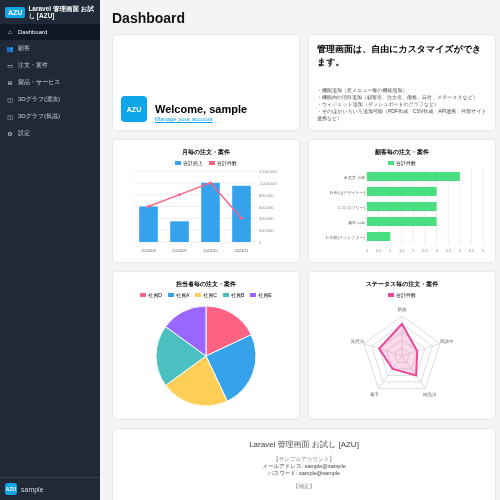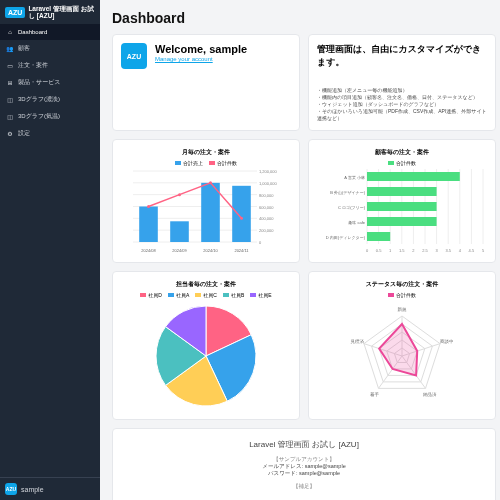--- a/index.html
+++ b/index.html
@@ -11,21 +11,21 @@
 .nav{flex:1}
 .nav-item{display:flex;align-items:center;gap:4px;padding:4px 6px;font-size:6px;cursor:pointer}
 .nav-item.active{background:#111827;color:#fff}
 .nav-item .icon{width:8px;height:8px;display:flex;align-items:center;justify-content:center}
 .sidebar-foot{display:flex;align-items:center;gap:4px;padding:5px;border-top:1px solid #374151}
 .avatar{width:12px;height:12px;background:#0ea5e9;border-radius:3px;display:flex;align-items:center;justify-content:center;color:#fff;font-size:5px;font-weight:bold}
 .main{flex:1;padding:10px 12px;overflow:auto}
 h1{font-size:14px;font-weight:700;margin-bottom:8px;color:#111}
 .grid{display:grid;grid-template-columns:1fr 1fr;gap:8px}
 .card{background:#fff;border:1px solid #e5e7eb;border-radius:4px;padding:8px}
-.welcome{display:flex;align-items:flex-start;gap:8px}
+.welcome{display:flex;align-items:flex-end;gap:8px}
 .w-logo{width:26px;height:26px;background:#0ea5e9;border-radius:4px;display:flex;align-items:center;justify-content:center;color:#fff;font-weight:bold;font-size:7px}
 .w-title{font-size:11px;font-weight:600}
 .w-link{color:#0ea5e9;text-decoration:underline;font-size:6px;cursor:pointer}
 .notice-title{font-size:9px;font-weight:600;margin-bottom:18px}
 .notice-list{font-size:5px;color:#444;line-height:1.4}
 .chart-title{text-align:center;font-size:6px;font-weight:600;margin-bottom:3px}
 .legend{display:flex;justify-content:center;gap:6px;font-size:5px;margin-bottom:3px}
 .legend span{display:flex;align-items:center;gap:2px}
 .sw{width:6px;height:4px;display:inline-block}
 svg{display:block;margin:0 auto}

